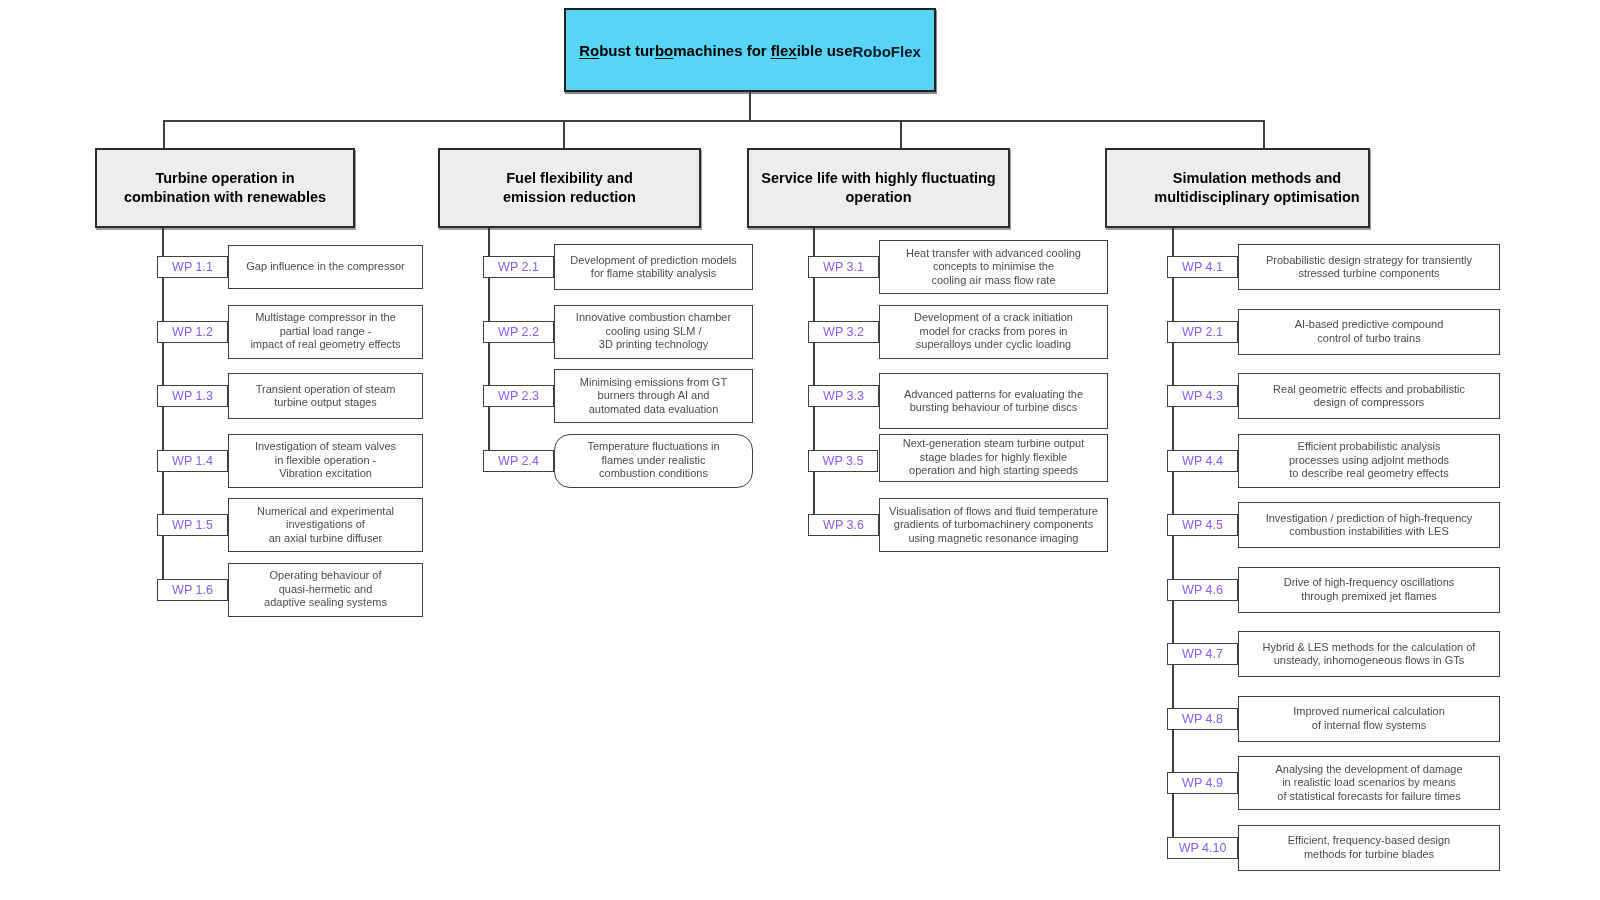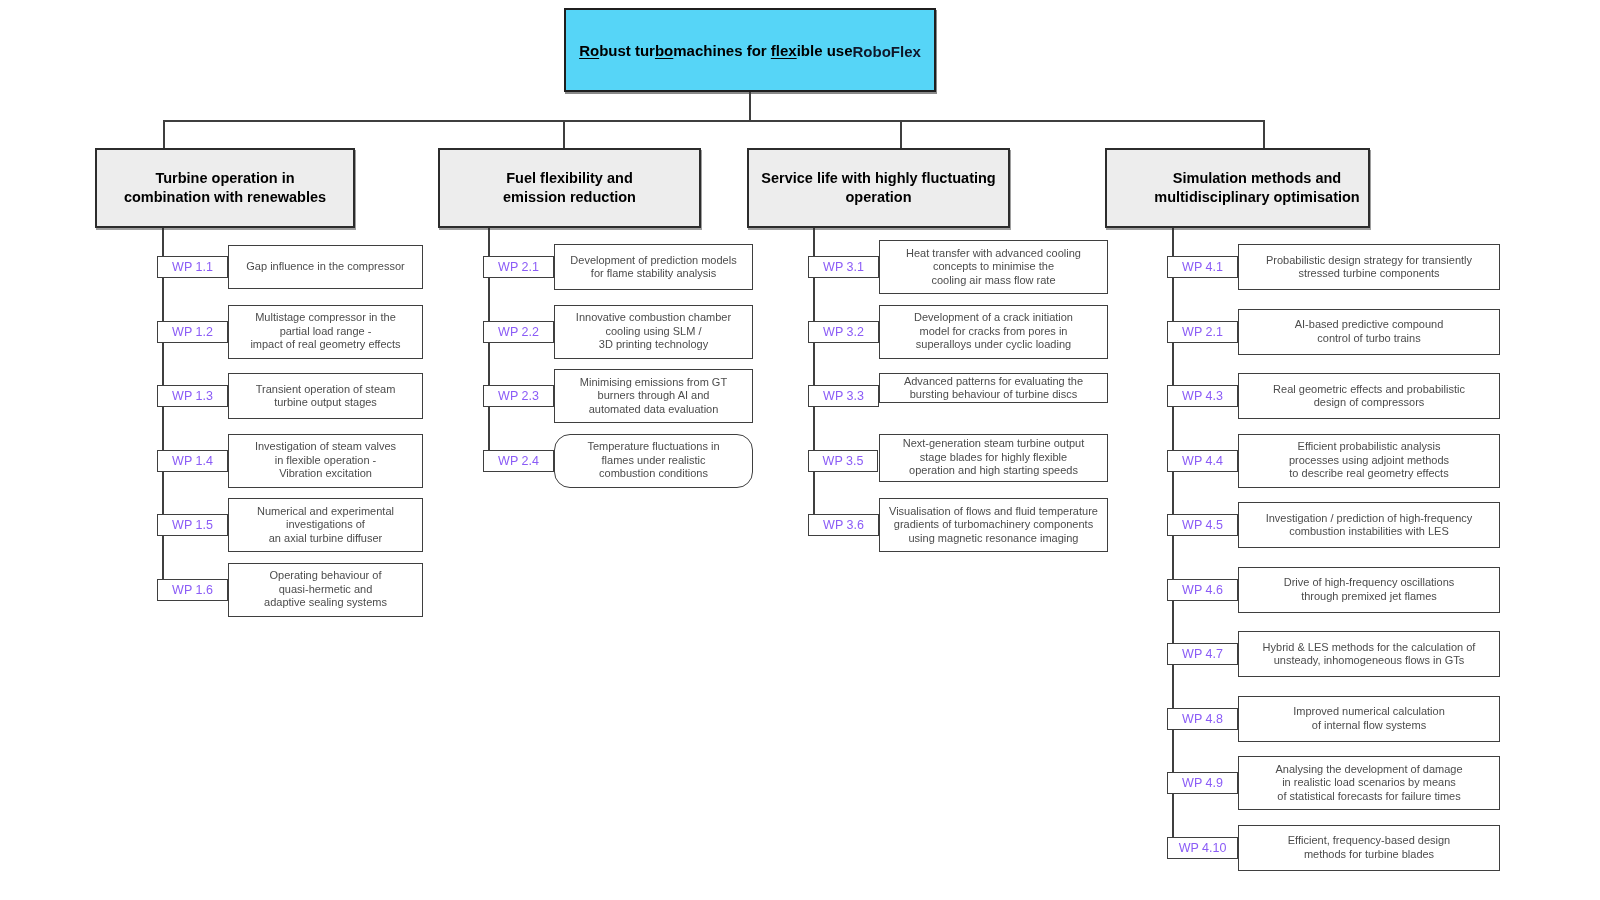--- a/index.html
+++ b/index.html
@@ -133,21 +133,21 @@
         <div>concepts to minimise the</div>
         <div>cooling air mass flow rate</div>
       </div>
       <div class="wp-label" style="left: 808px; top: 320.5px; width: 71px; background: rgb(255, 255, 255);">WP 3.2</div>
       <div class="wp-desc" style="left: 879px; top: 304.5px; width: 229px; height: 54px; background: rgb(255, 255, 255);">
         <div>Development of a crack initiation</div>
         <div>model for cracks from pores in</div>
         <div>superalloys under cyclic loading</div>
       </div>
       <div class="wp-label" style="left: 808px; top: 385px; width: 71px; background: rgb(255, 255, 255);">WP 3.3</div>
-      <div class="wp-desc" style="left: 879px; top: 373px; width: 229px; height: 30px; background: rgb(255, 255, 255);">
+      <div class="wp-desc" style="left: 879px; top: 373px; width: 229px; height: 56px; background: rgb(255, 255, 255);">
         <div>Advanced patterns for evaluating the</div>
         <div>bursting behaviour of turbine discs</div>
       </div>
       <div class="wp-label" style="left: 808px; top: 449.5px; width: 70px; background: rgb(255, 255, 255);">WP 3.5</div>
       <div class="wp-desc" style="left: 879px; top: 433.5px; width: 229px; height: 48px; background: rgb(255, 255, 255);">
         <div>Next-generation steam turbine output</div>
         <div>stage blades for highly flexible</div>
         <div>operation and high starting speeds</div>
       </div>
       <div class="wp-label" style="left: 808px; top: 514px; width: 71px; background: rgb(255, 255, 255);">WP 3.6</div>

